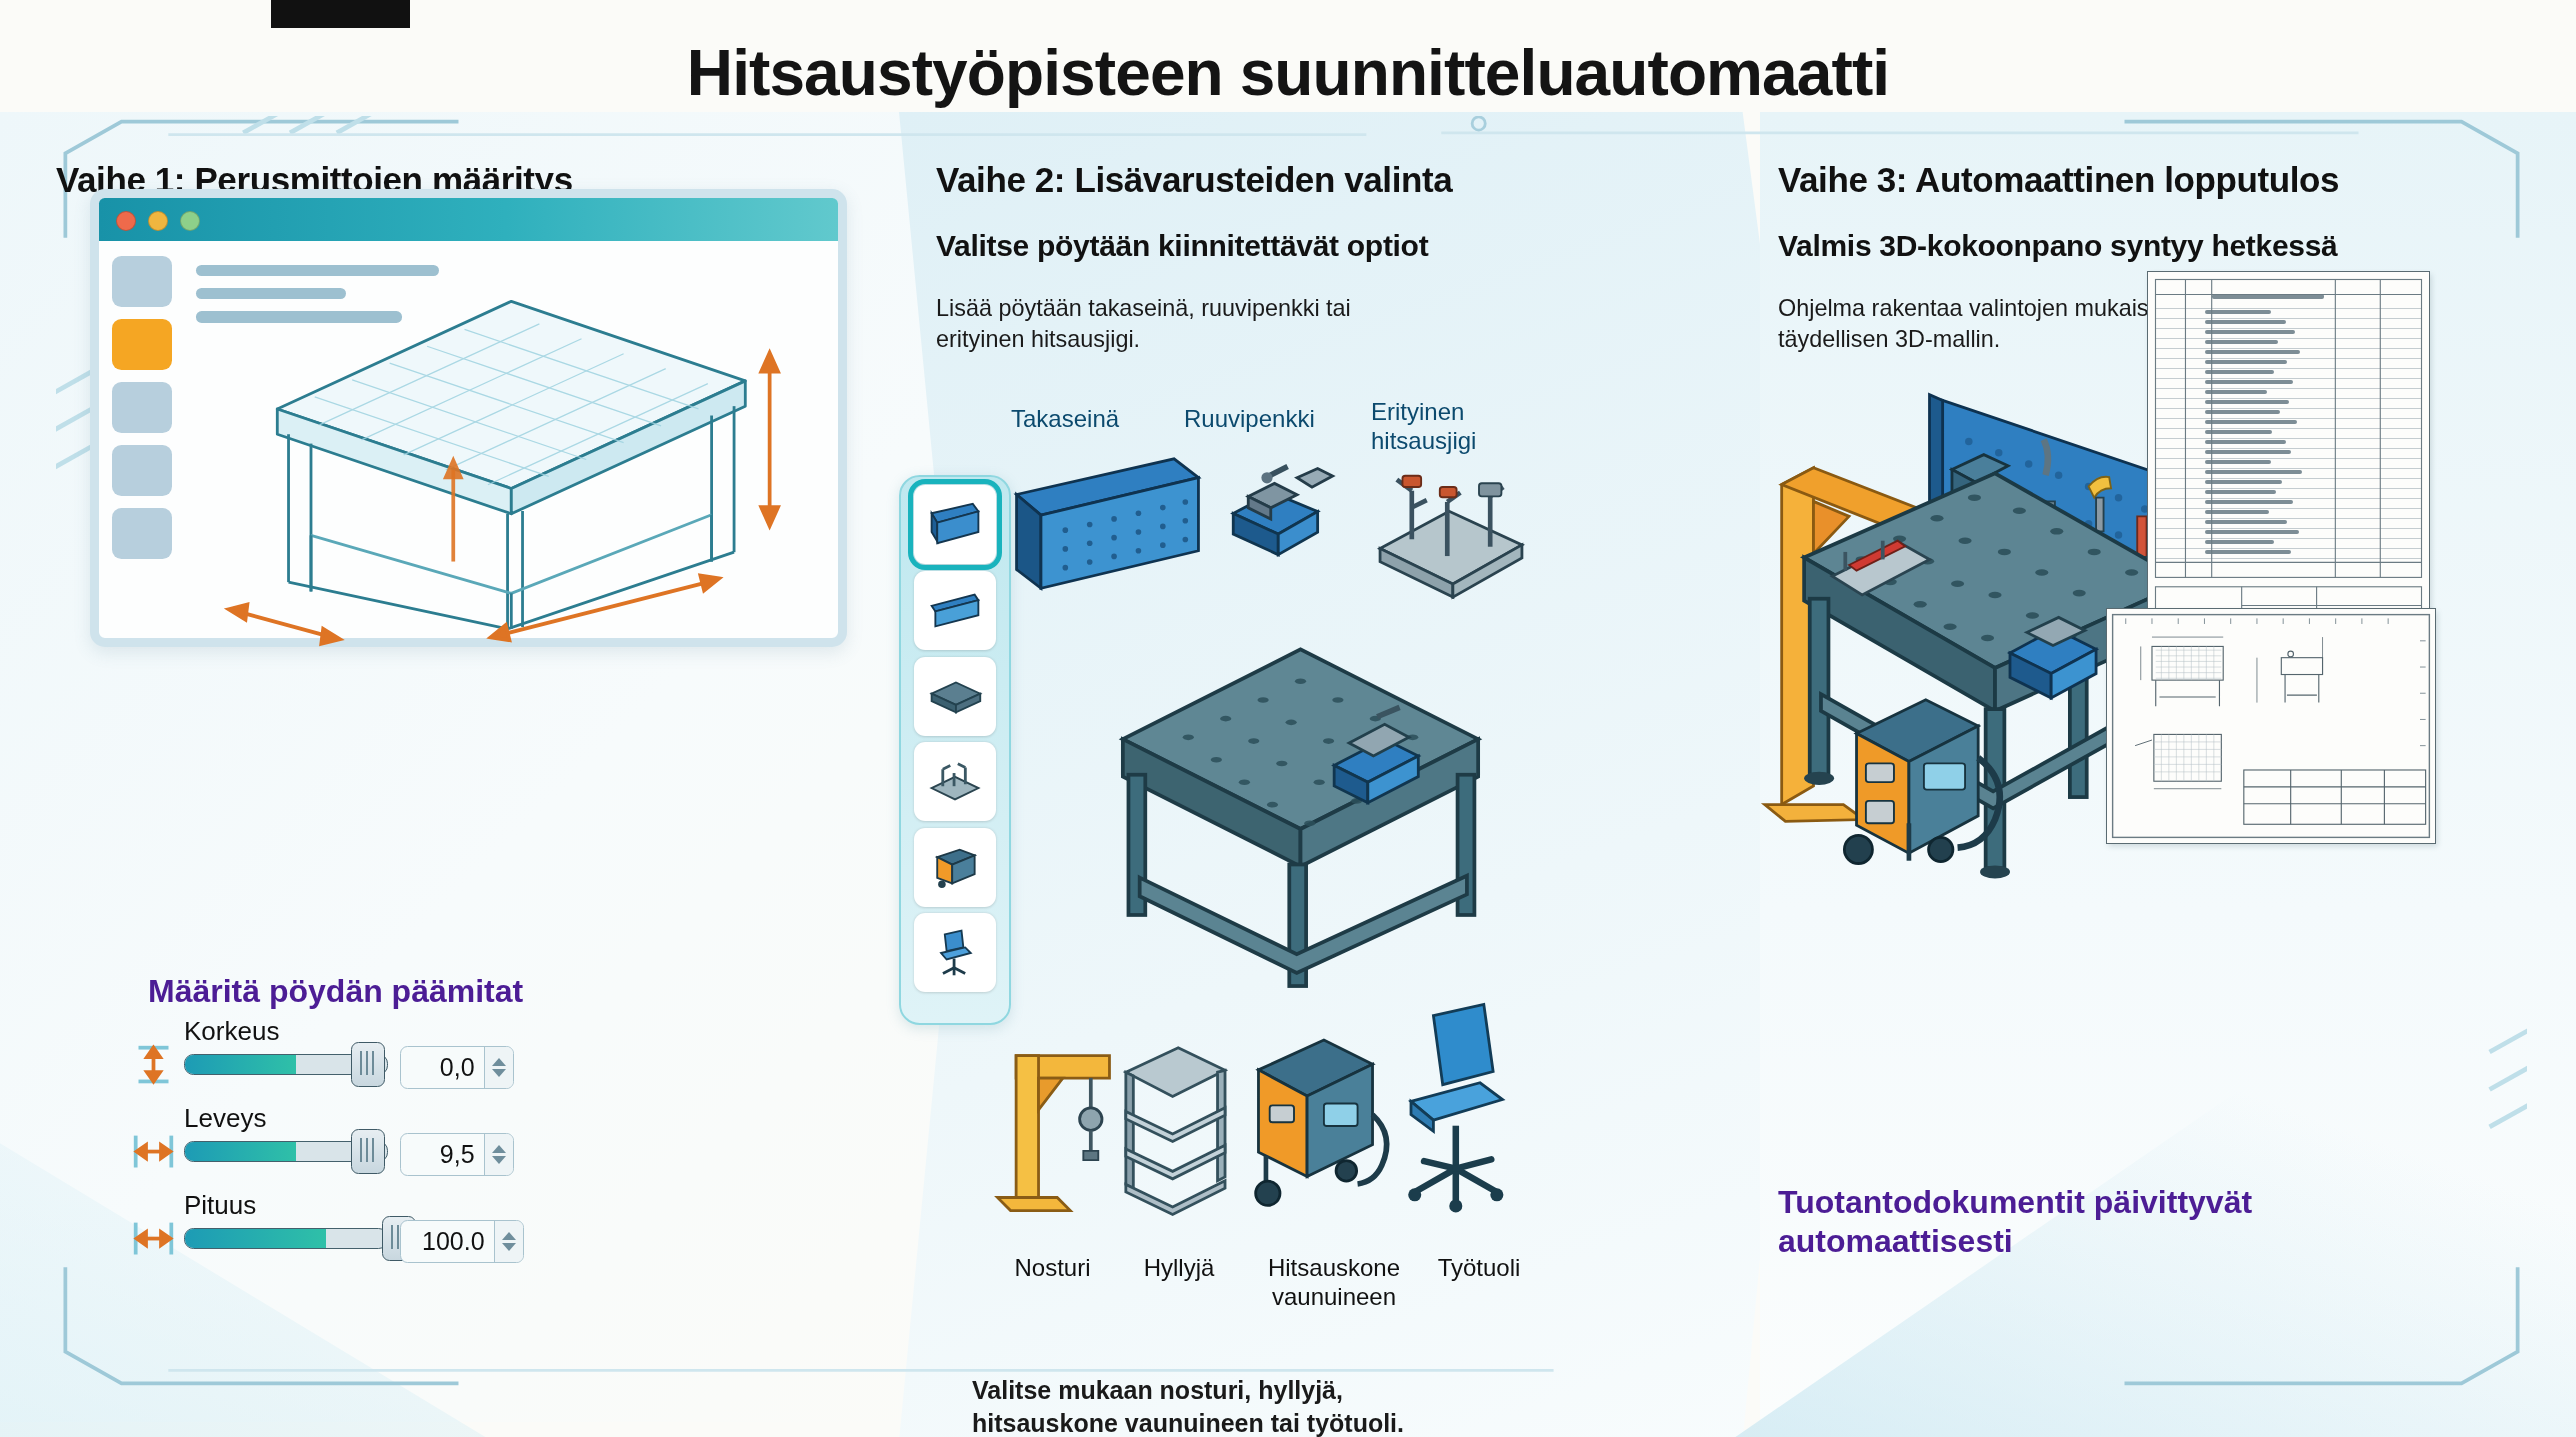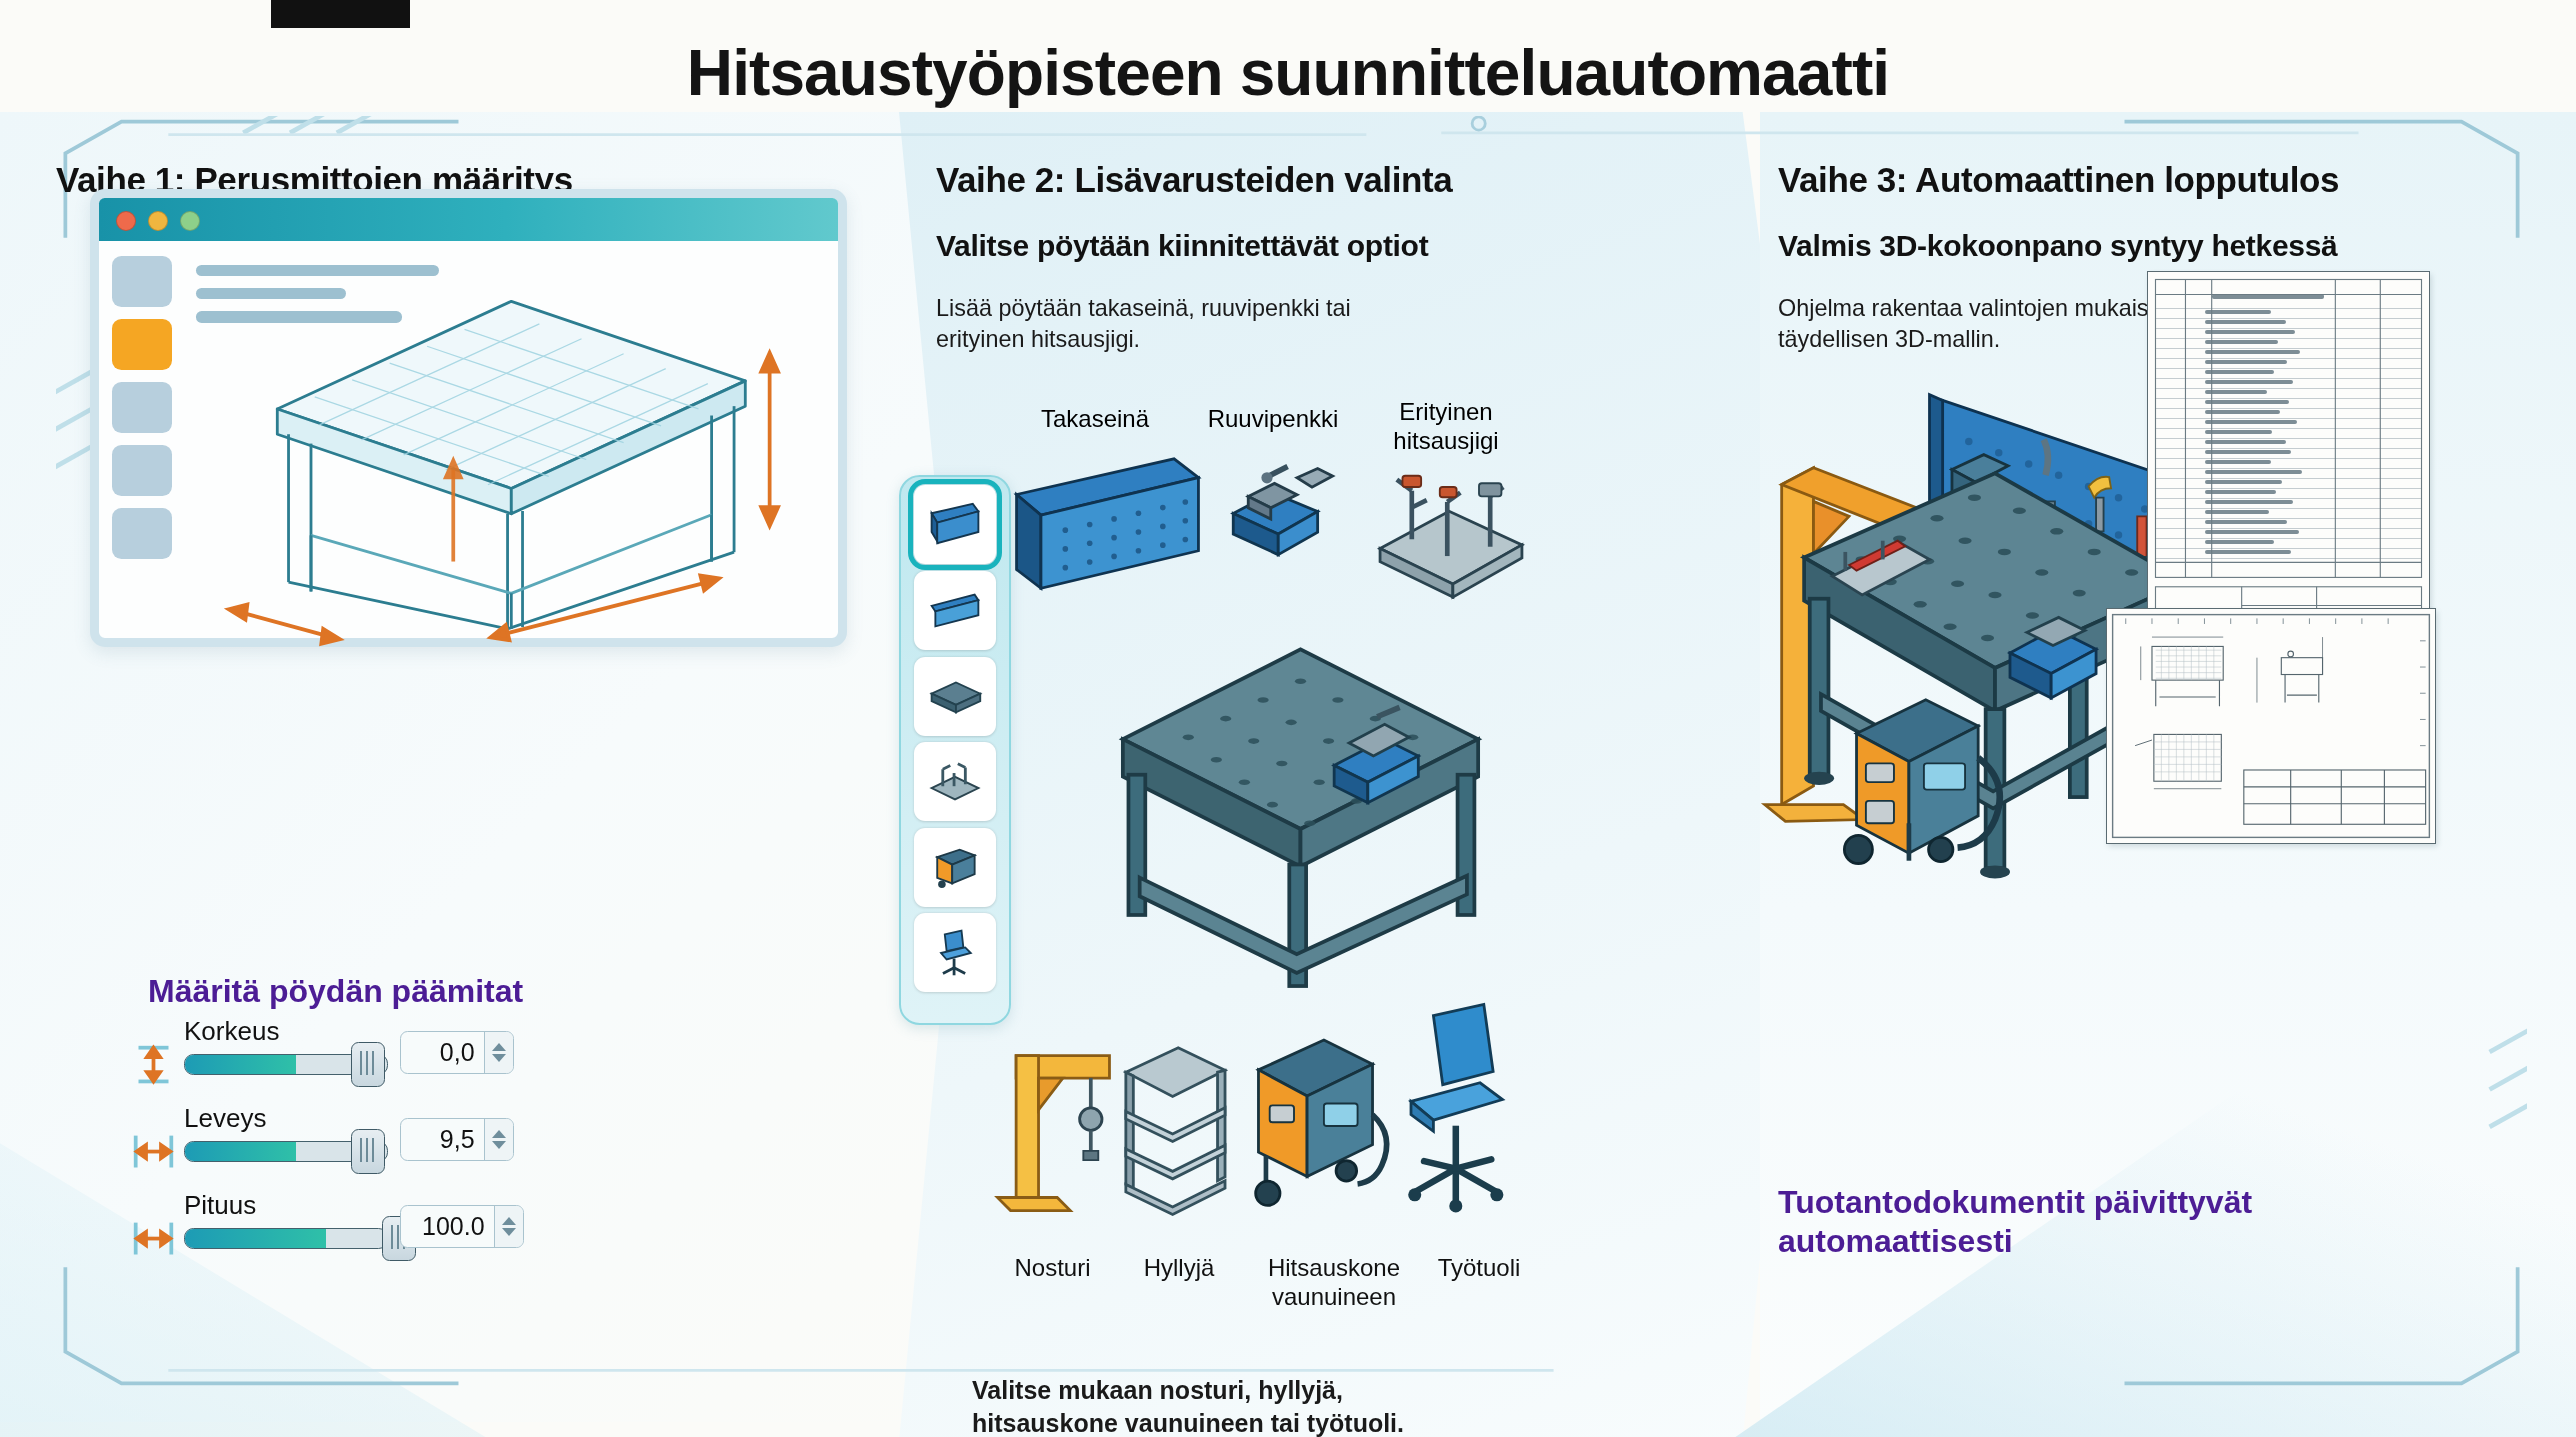--- a/index.html
+++ b/index.html
@@ -73,38 +73,38 @@
   .ctrl .lbl{position:absolute;left:53px;top:-5.6px;font-size:26px;color:#111;}
   .ctrl .ico{position:absolute;left:0;top:20.6px;width:45px;height:43px;}
   .track{position:absolute;left:53px;top:32px;width:202px;height:19px;border-radius:9.4px;
     background:#d9e4e9;border:1.4px solid #44606c;overflow:hidden;}
   .track .fill{position:absolute;left:0;top:0;height:100%;
     background:linear-gradient(90deg,#1d9bb5,#2fc0a8);}
   .knob{position:absolute;top:19.7px;width:32px;height:43px;border-radius:7.5px;
     background:linear-gradient(180deg,#e7eef2,#c8d7df);border:1.9px solid #3f5a66;}
   .knob i{position:absolute;top:8.4px;width:1.9px;height:24px;background:#6d8b98;}
   .knob i:nth-child(1){left:8.4px} .knob i:nth-child(2){left:14px} .knob i:nth-child(3){left:19.7px}
-  .spin{position:absolute;top:9px;width:112px;height:41px;border-radius:7.5px;
+  .spin{position:absolute;top:24px;width:112px;height:41px;border-radius:7.5px;
     background:#f7fbfb;border:1.4px solid #a9c3ce;display:flex;align-items:center;}
   .spin .val{flex:1;text-align:right;padding-right:9.4px;font-size:25px;color:#111;}
   .spin .arrows{width:28px;height:100%;border-left:1.4px solid #a9c3ce;
     display:flex;flex-direction:column;align-items:center;justify-content:center;gap:2.8px;
     background:#eef4f6;border-radius:0 6.6px 6.6px 0;}
   .spin .arrows span{width:0;height:0;border-left:7.5px solid transparent;border-right:7.5px solid transparent;}
   .spin .arrows .up{border-bottom:8.4px solid #6f8e9c;}
   .spin .arrows .dn{border-top:8.4px solid #6f8e9c;}
 
   
   .palette{position:absolute;left:-37px;top:344px;width:108px;height:529px;
     border-radius:20.6px;background:linear-gradient(180deg,#bfe8ef,#dff3f7);
     border:2.8px solid #8fd7e0;box-shadow:0 3.7px 13px rgba(90,150,165,.2);padding:8.4px 0;}
   .palette .cell{width:82px;height:79px;margin:0 auto 6.6px;border-radius:11.2px;background:#fff;
     display:flex;align-items:center;justify-content:center;box-shadow:0 0.9px 2.8px rgba(0,0,0,.15);}
   .palette .cell.sel{outline:5.6px solid #19b3bd;outline-offset:1.9px;}
-  .opt-label{position:absolute;font-size:24px;text-align:center;line-height:1.2;color:#000000;}
+  .opt-label{position:absolute;font-size:24px;line-height:1.2;color:#0c4a6e;}
   .bot-label{position:absolute;font-size:24px;text-align:center;line-height:1.2;color:#111;}
 
   .scene{position:absolute;}
   .scene svg{display:block;overflow:visible;}
 
   
   .sheets{position:absolute;left:328px;top:140px;width:412px;height:580px;}
   .sheet{position:absolute;background:#fdfdfb;border:1.9px solid #5a6b72;box-shadow:1.9px 2.8px 5.6px rgba(60,90,100,.2);}
   .bom-rows{position:absolute;left:7.5px;top:20.6px;right:7.5px;}
   .bom-rows .r{height:9px;border-bottom:0.9px solid #c4ccd0;position:relative;}

